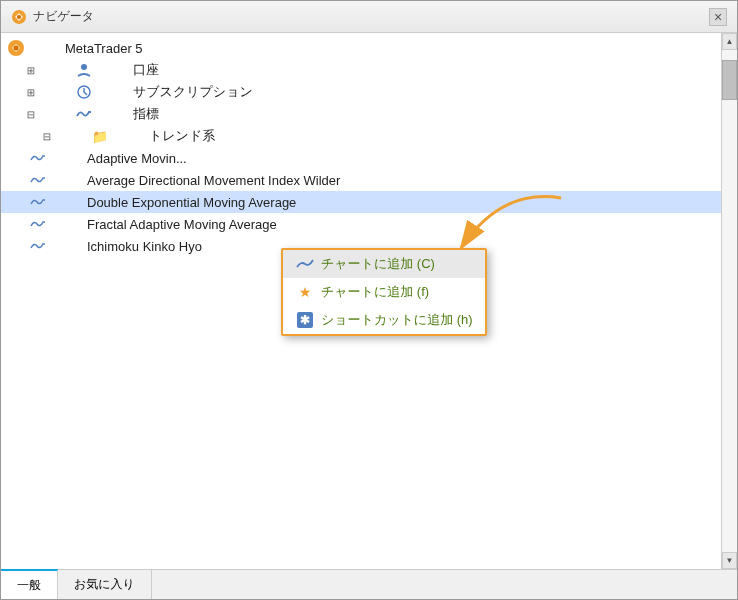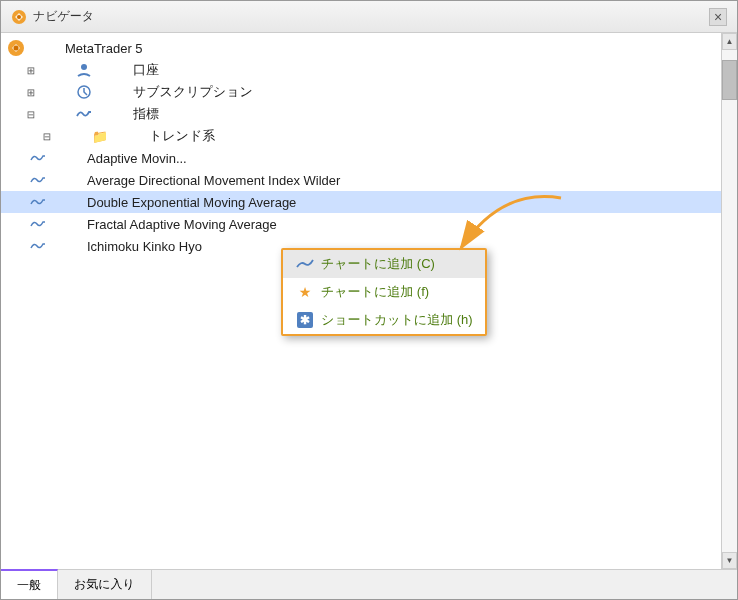--- a/index.html
+++ b/index.html
@@ -178,21 +178,21 @@
       padding: 6px 16px;
       font-size: 12px;
       cursor: pointer;
       border-right: 1px solid #ccc;
       display: flex;
       align-items: center;
     }
 
     .bottom-tab.active {
       background: #fff;
-      border-top: 2px solid #8b5cf6;
+      border-top: 2px solid #0ea5e9;
       margin-top: -1px;
     }
 
     
     .context-menu {
       position: absolute;
       top: 215px;
       left: 280px;
       background: #ffffff;
       border: 2px solid #f0a030;

